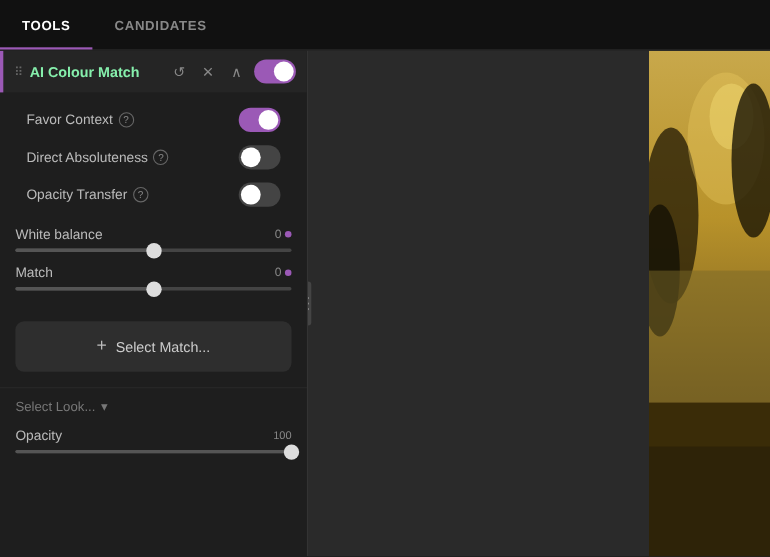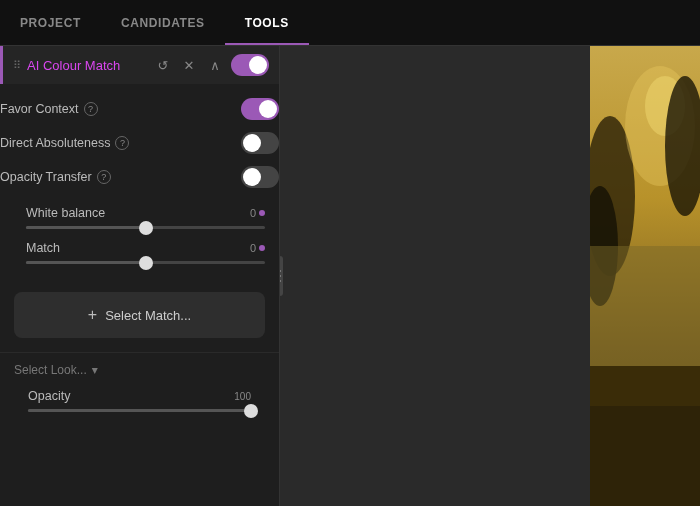--- a/index.html
+++ b/index.html
@@ -77,22 +77,22 @@
       gap: 6px;
     }
     .drag-icon {
       color: #666;
       font-size: 11px;
       cursor: grab;
     }
     .plugin-title {
       flex: 1;
       font-size: 13px;
-      font-weight: 400;
-      color: #d946ef;
+      font-weight: 700;
+      color: #86efac;
     }
     .icon-btn {
       width: 20px;
       height: 20px;
       display: flex;
       align-items: center;
       justify-content: center;
       color: #888;
       cursor: pointer;
       font-size: 13px;
@@ -117,21 +117,21 @@
       background: #fff;
       border-radius: 50%;
       top: 2px;
       transition: left 0.15s;
     }
     .toggle.on .toggle-knob { left: 18px; }
     .toggle.off .toggle-knob { left: 2px; }
 
     
     .settings-section {
-      padding: 8px 0;
+      padding: 8px 24px;
     }
     .setting-row {
       display: flex;
       align-items: center;
       justify-content: space-between;
       padding: 6px 0;
     }
     .setting-label {
       display: flex;
       align-items: center;
@@ -151,21 +151,20 @@
       font-size: 9px;
       cursor: pointer;
     }
 
     
     .slider-section {
       padding: 4px 14px 10px;
     }
     .slider-row {
       margin-bottom: 12px;
-      margin-left: 12px;
     }
     .slider-header {
       display: flex;
       justify-content: space-between;
       align-items: center;
       margin-bottom: 6px;
     }
     .slider-label {
       color: #bbb;
       font-size: 12.5px;
@@ -235,21 +234,21 @@
       gap: 5px;
       color: #777;
       font-size: 12px;
       cursor: pointer;
       border-top: 1px solid #2a2a2a;
       padding-top: 10px;
     }
 
     
     .opacity-section {
-      padding: 4px 28px 10px;
+      padding: 4px 14px 10px;
     }
     .opacity-header {
       display: flex;
       justify-content: space-between;
       align-items: center;
       margin-bottom: 6px;
     }
     .opacity-label {
       color: #bbb;
       font-size: 12.5px;
@@ -316,28 +315,25 @@
       width: 2px;
       height: 2px;
       background: #888;
       border-radius: 50%;
     }
   </style>
 </head>
 <body>
 
 <div class="tab-bar">
-  <div class="tab">
-    <span>PROJECT</span>
+  <div class="tab active">
+    <span>TOOLS</span>
   </div>
   <div class="tab">
     <span>CANDIDATES</span>
-  </div>
-  <div class="tab active">
-    <span>TOOLS</span>
   </div>
 </div>
 
 <div class="main">
 
   <div class="panel">
 
     <div class="plugin-header">
       <span class="drag-icon">⠿</span>
       <span class="plugin-title">AI Colour Match</span>

